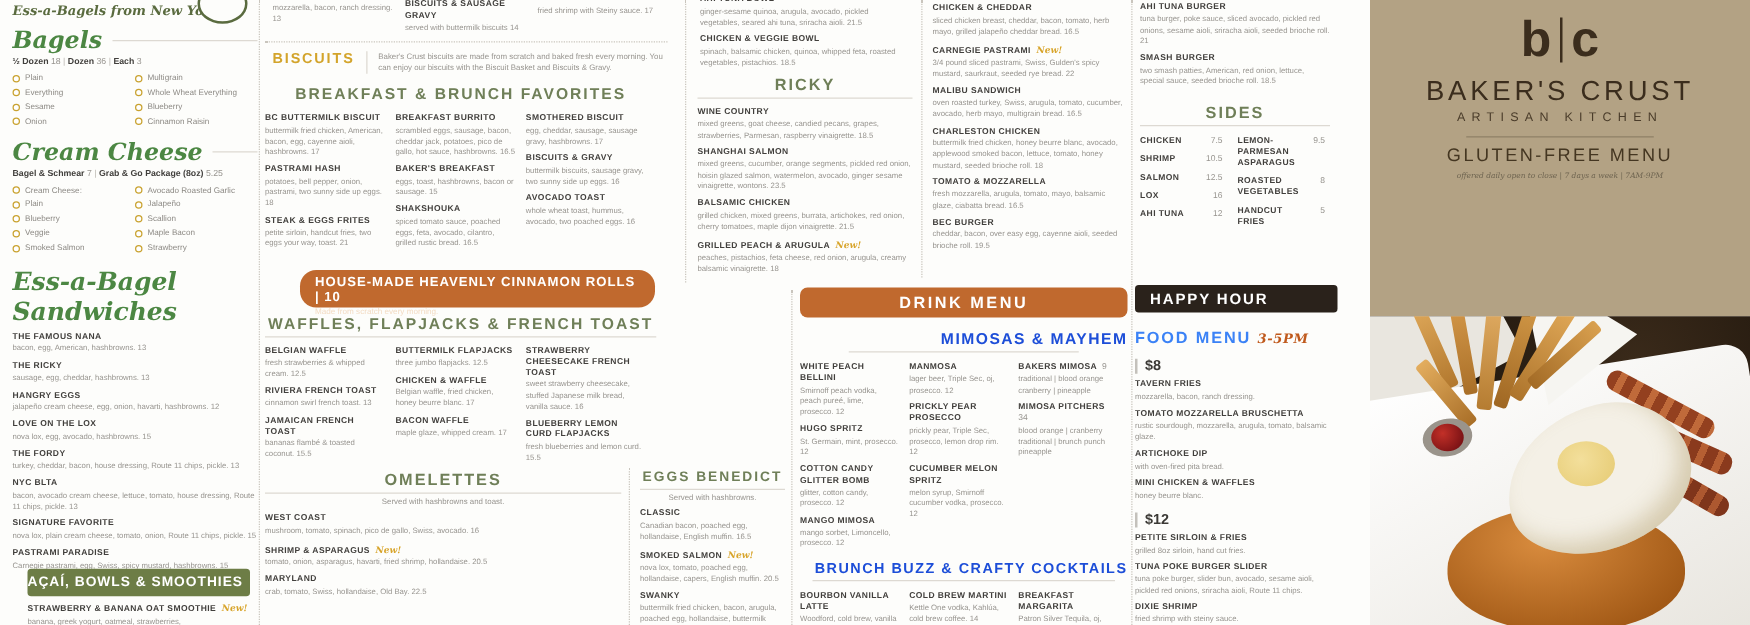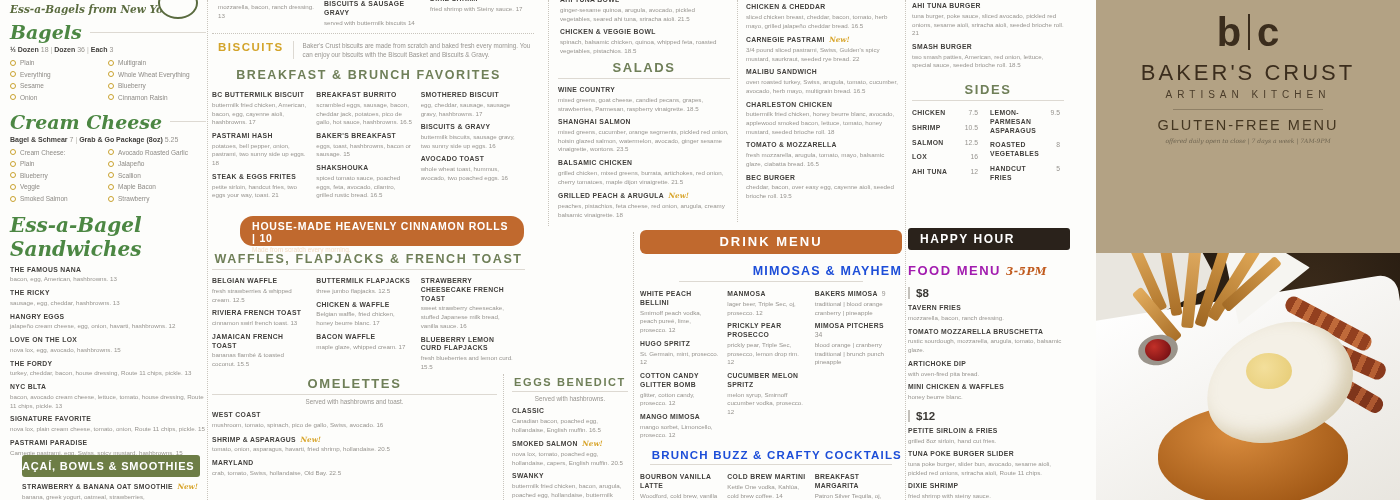--- a/index.html
+++ b/index.html
@@ -36,21 +36,21 @@
   .obanner{background:#c0692e;color:#fff;border-radius:13px}
   
   .cols{display:flex}
   .cols>div{flex:1;padding-right:8px}
   
   .side-row{position:relative;margin-bottom:6px}
   .sides .nm{padding-right:20px}
   .sides .pr{position:absolute;right:0;top:0;font-size:6.8px}
   
   .hh-banner{background:#2a221b;color:#fff;font-size:12px;font-weight:bold;letter-spacing:1.5px;height:22px;line-height:22px;padding-left:12px;border-radius:3px;width:150px}
-  .hh-title{font-size:13px;font-weight:bold;color:#a21caf;letter-spacing:1.5px}
+  .hh-title{font-size:13px;font-weight:bold;color:#3b82f6;letter-spacing:1.5px}
   .hh-time{font-family:"DejaVu Serif",serif;font-style:italic;font-weight:bold;color:#c05a1d;font-size:10.5px;letter-spacing:.5px;margin-left:5px}
   .hh-amt{border-left:2px solid #c4c1bb;padding-left:6px;font-size:11.5px;font-weight:bold;color:#3b3935;margin:8px 0 5px 0}
   
   .oh{font-size:12.5px;font-weight:bold;color:#1d4ed8;letter-spacing:1.2px;text-align:right}
   .oh-line{height:1px;background:#ddd9d2;margin:3px auto 0 auto;width:70%}
   
   .bisc{display:flex;align-items:flex-start}
   .bisc-label{font-size:11.5px;font-weight:bold;color:#d3a42b;letter-spacing:1.5px}
   .vrule{width:1px;align-self:stretch;background:#ddd9d2;margin:0 9px}
   .bisc-text{font-size:6.3px;color:#97948f;line-height:1.45;width:250px}
@@ -401,21 +401,21 @@
         <div class="nm"><span>AHI TUNA BOWL</span></div>
         <div class="ds">ginger-sesame quinoa, arugula, avocado, pickled vegetables, seared ahi tuna, sriracha aioli. 21.5</div>
       </div>
     <div class="mi">
         <div class="nm"><span>CHICKEN &amp; VEGGIE BOWL</span></div>
         <div class="ds">spinach, balsamic chicken, quinoa, whipped feta, roasted vegetables, pistachios. 18.5</div>
       </div>
   </div>
 
   <div class="abs" style="left:558px;top:60px;width:172px">
-    <div class="gh">SALADS</div>
+    <div class="gh">RICKY</div>
     <div class="gh-line"></div>
     <div style="margin-top:7px">
       <div class="mi">
           <div class="nm"><span>WINE COUNTRY</span></div>
           <div class="ds">mixed greens, goat cheese, candied pecans, grapes, strawberries, Parmesan, raspberry vinaigrette. 18.5</div>
         </div>
       <div class="mi">
           <div class="nm"><span>SHANGHAI SALMON</span></div>
           <div class="ds">mixed greens, cucumber, orange segments, pickled red onion, hoisin glazed salmon, watermelon, avocado, ginger sesame vinaigrette, wontons. 23.5</div>
         </div>

